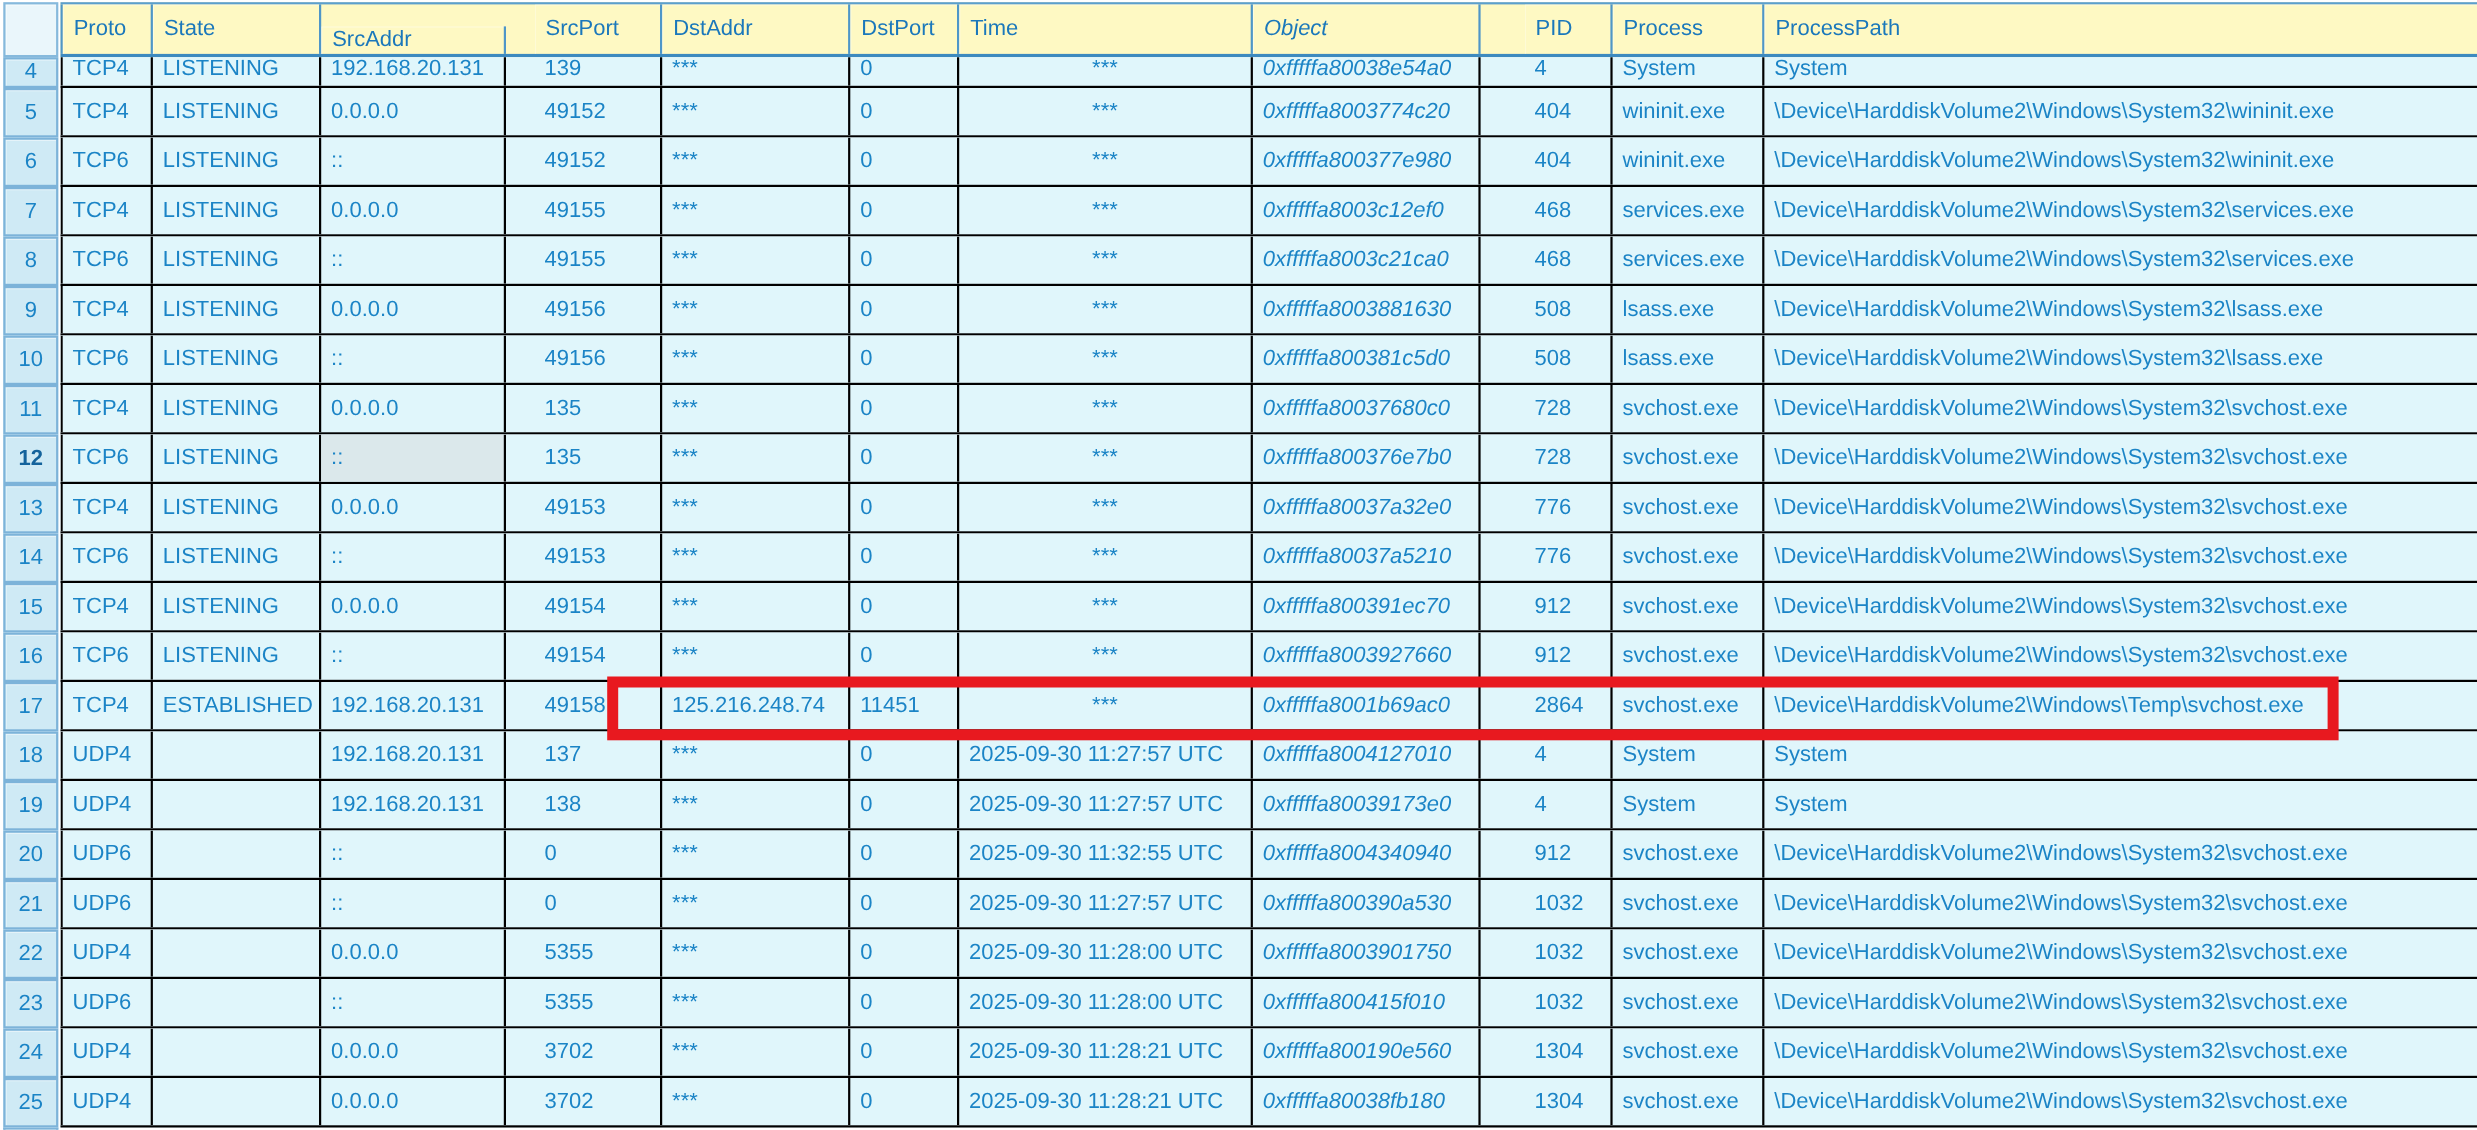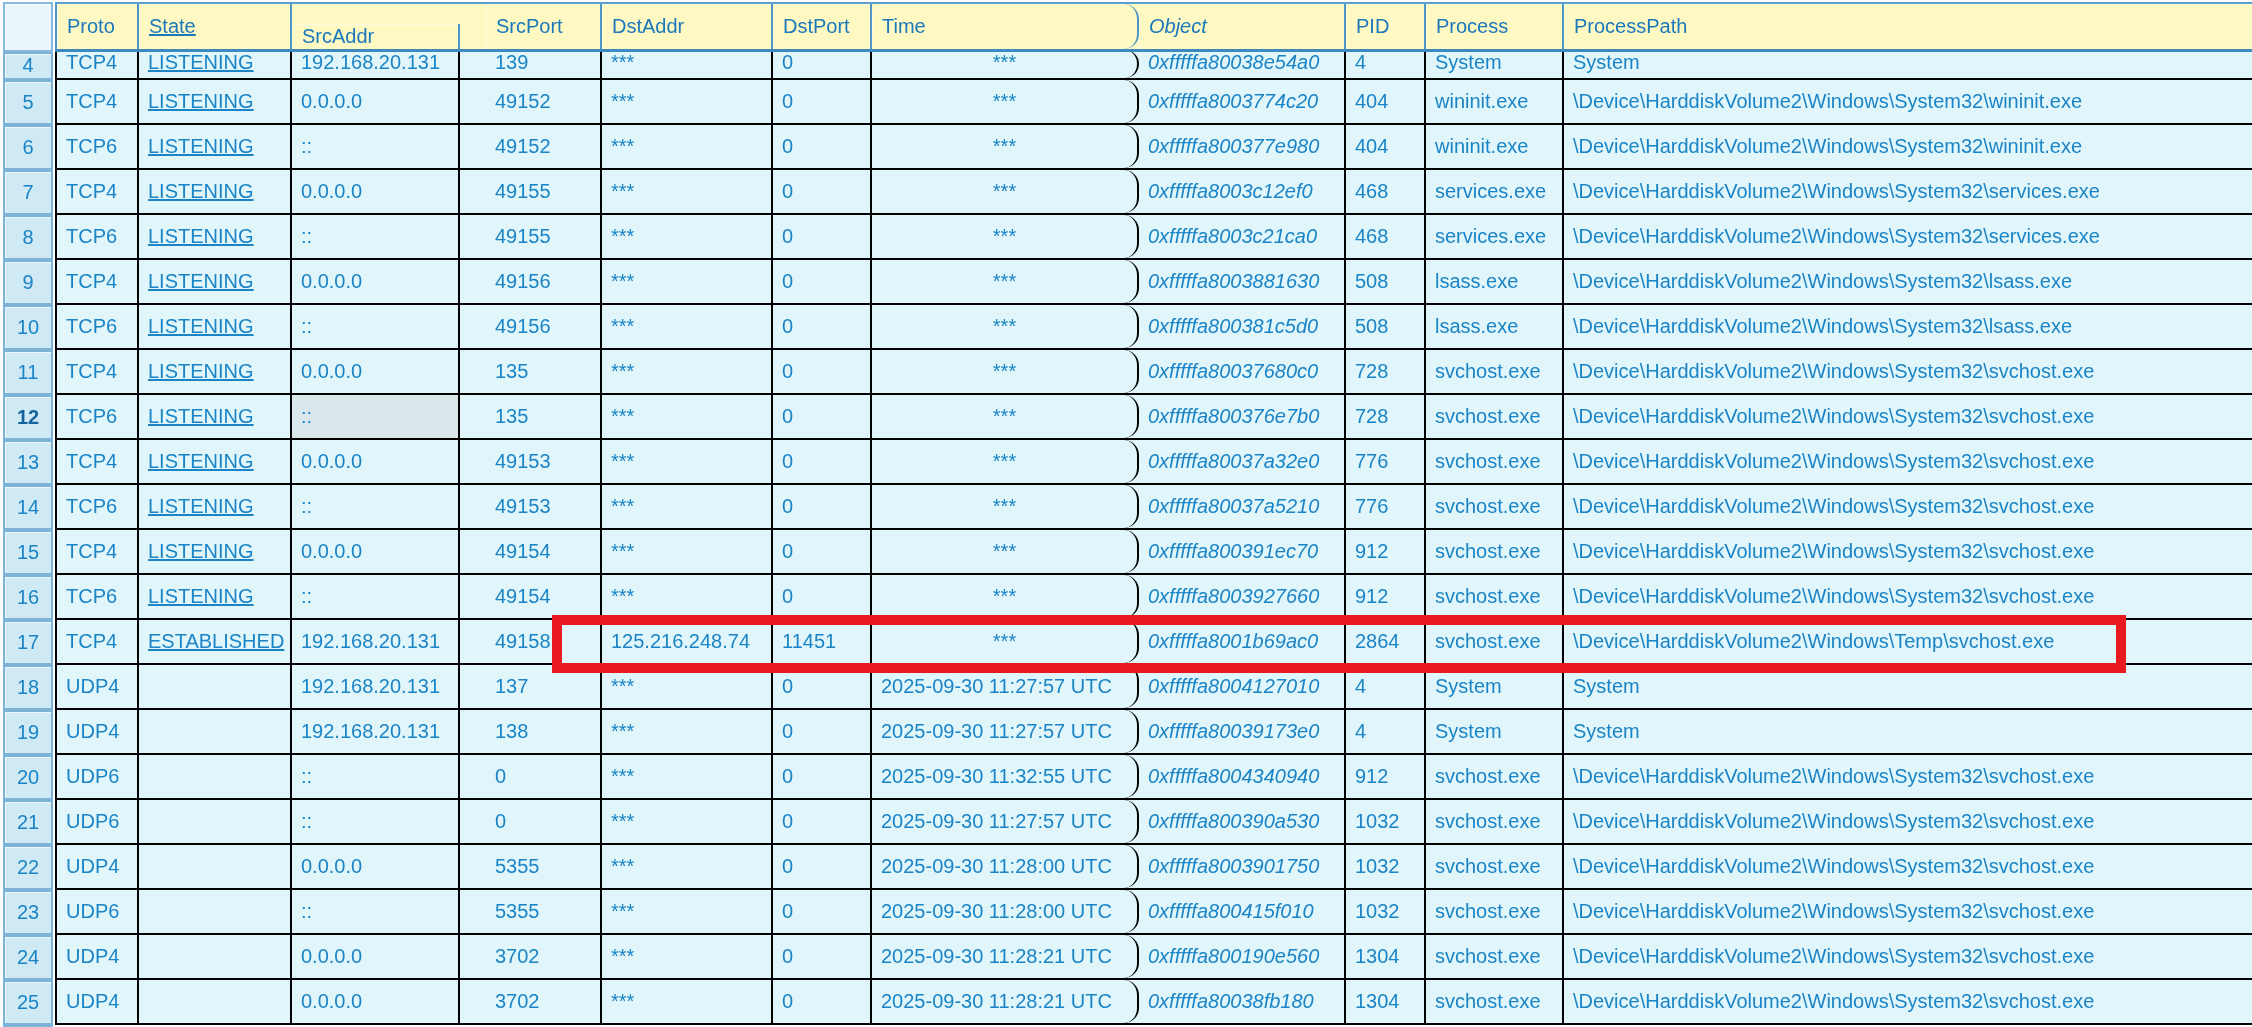--- a/index.html
+++ b/index.html
@@ -29,28 +29,28 @@
            align-items:center;justify-content:center;
            box-shadow:inset 1px 1px 0 rgba(255,255,255,.6);}
   .numcell.active{font-weight:bold;color:#14639c;}
   .ngap{width:2px;}
   .cells{display:flex;flex:1;border-bottom:2px solid #000;box-sizing:border-box;
          background:#e0f6fb;overflow:hidden;justify-content:flex-end;}
   .cell{box-sizing:border-box;border-right:2px solid #000;color:#1b84c6;font-size:20px;
         display:flex;align-items:center;padding-left:9px;white-space:nowrap;overflow:hidden;}
   .cell:first-child{border-left:2px solid #000;}
   .c-proto{width:84px;}
-  .c-state{width:153px;text-decoration:underline;}
+  .c-state{width:153px;}
   .c-srcaddr{width:168px;}
   .c-srcport{width:116px;margin-left:26px;}
   .c-dstaddr{width:171px;}
   .c-dstport{width:99px;}
-  .c-time{width:267px;border-radius:15px;}
+  .c-time{width:267px;}
   .c-object{width:207px;font-style:italic;}
-  .c-pid{width:80px;}
+  .c-pid{width:80px;margin-left:40px;}
   .c-process{width:138px;}
   .c-processpath{flex:1;border-right:none;}
   .cell.center{justify-content:center;padding-left:0;}
   .cell.selected{background:#dbe8eb;}
   .row.clipped .cell,.row.clipped .numcell{align-items:flex-start;}
   .row.clipped .cell{padding-top:1px;margin-top:-2px;}
 
   
   .num-stub{width:50px;margin-left:3px;height:4px;background:#cfeaf5;
             border:2px solid #7db3d9;border-bottom:none;box-sizing:border-box;}

